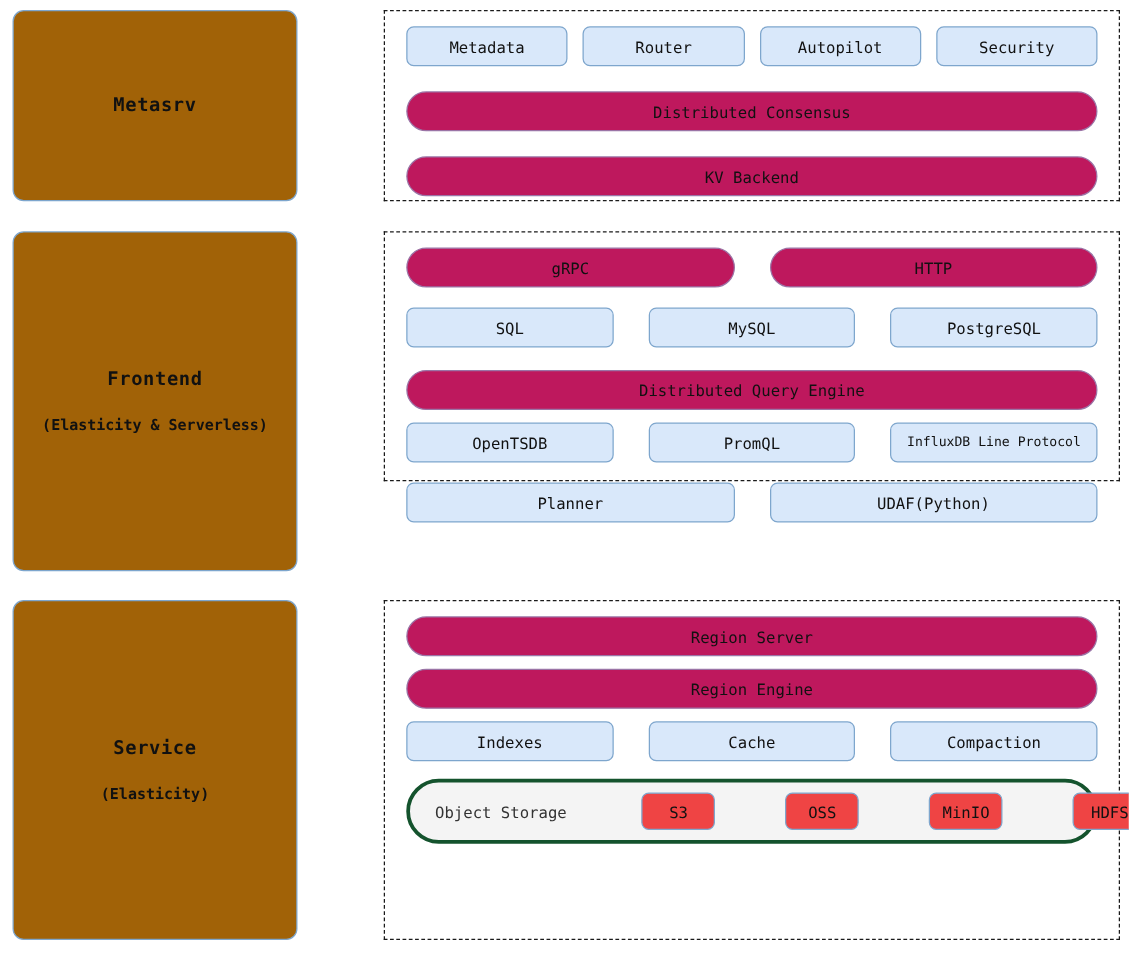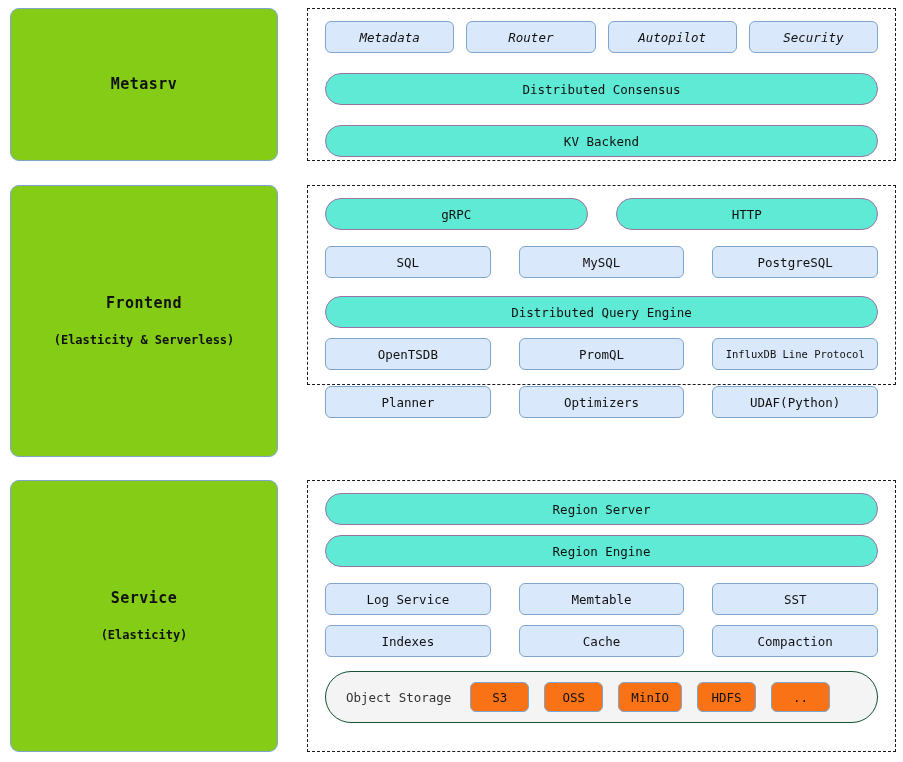--- a/index.html
+++ b/index.html
@@ -18,23 +18,23 @@
   #canvas {
     position: relative;
     width: 903px;
     height: 762px;
   }
 
   
   .component-panel {
     position: absolute;
     left: 10px;
-    width: 268px;
-    box-sizing: border-box;
-    background: #84cc16;
+    width: 228px;
+    box-sizing: border-box;
+    background: #a16207;
     border: 1px solid #7ea6cd;
     border-radius: 9px;
     display: flex;
     flex-direction: column;
     align-items: center;
     justify-content: center;
     text-align: center;
   }
   .component-title {
     font-size: 15px;
@@ -70,21 +70,21 @@
   #group-metasrv  { top: 8px;   height: 153px; gap: 10px; }
   #group-frontend { top: 185px; height: 200px; }
   #group-datanode { top: 480px; height: 272px; }
 
   
   .row {
     display: flex;
     width: 100%;
     box-sizing: border-box;
   }
-  .row.gap-sm { gap: 12px; font-style: italic; }
+  .row.gap-sm { gap: 12px; }
   .row.gap-md { gap: 28px; }
 
   
   .box {
     box-sizing: border-box;
     display: flex;
     align-items: center;
     justify-content: center;
     text-align: center;
     font-size: 12.5px;
@@ -92,67 +92,68 @@
     color: #111111;
     white-space: nowrap;
   }
   .box-blue {
     background: #d9e8fa;
     border: 1px solid #7ea6cd;
     border-radius: 6px;
     height: 32px;
   }
   .box-purple {
-    background: #5eead4;
+    background: #be185d;
     border: 1px solid #9b74a6;
     border-radius: 17px;
     height: 32px;
   }
   .flex1 { flex: 1 1 0; min-width: 0; }
   .tiny { font-size: 10.5px; }
 
   
   .mt-10 { margin-top: 10px; }
   .mt-14 { margin-top: 14px; }
   .mt-16 { margin-top: 16px; }
   .mt-18 { margin-top: 18px; }
 
   
   .storage-strip {
     box-sizing: border-box;
     width: 100%;
     height: 52px;
     background: #f4f4f4;
-    border: 1px solid #14532d;
+    border: 3px solid #14532d;
     border-radius: 26px;
     display: flex;
     align-items: center;
     padding: 0 20px;
     gap: 15px;
   }
   .storage-label {
     font-size: 12.5px;
     color: #333333;
     white-space: nowrap;
     margin-right: 4px;
   }
   .storage-chip {
     box-sizing: border-box;
-    background: #f97316;
+    background: #ef4444;
     border: 1px solid #7ea6cd;
     border-radius: 6px;
     height: 30px;
     min-width: 59px;
     padding: 0 12px;
     display: flex;
     align-items: center;
     justify-content: center;
     font-size: 12.5px;
     color: #111111;
     white-space: nowrap;
+    margin-left: 41px;
   }
 </style>
 </head>
 <body>
 
 <div id="canvas">
 
   <div id="panel-metasrv" class="component-panel">
     <div class="component-title">Metasrv</div>
   </div>
@@ -199,38 +200,32 @@
     </div>
 
     <div class="row gap-md mt-10">
       <div class="box box-blue flex1">OpenTSDB</div>
       <div class="box box-blue flex1">PromQL</div>
       <div class="box box-blue flex1 tiny">InfluxDB Line Protocol</div>
     </div>
 
     <div class="row gap-md mt-16">
       <div class="box box-blue flex1">Planner</div>
-      <div class="box box-blue flex1">Optimizers</div>
       <div class="box box-blue flex1">UDAF(Python)</div>
     </div>
   </div>
 
   <div id="group-datanode" class="group">
     <div class="row">
       <div class="box box-purple flex1">Region Server</div>
     </div>
     <div class="row mt-10">
       <div class="box box-purple flex1">Region Engine</div>
     </div>
 
-    <div class="row gap-md mt-16">
-      <div class="box box-blue flex1">Log Service</div>
-      <div class="box box-blue flex1">Memtable</div>
-      <div class="box box-blue flex1">SST</div>
-    </div>
 
     <div class="row gap-md mt-10">
       <div class="box box-blue flex1">Indexes</div>
       <div class="box box-blue flex1">Cache</div>
       <div class="box box-blue flex1">Compaction</div>
     </div>
 
     <div class="row mt-14">
       <div class="storage-strip">
         <div class="storage-label">Object Storage</div>

